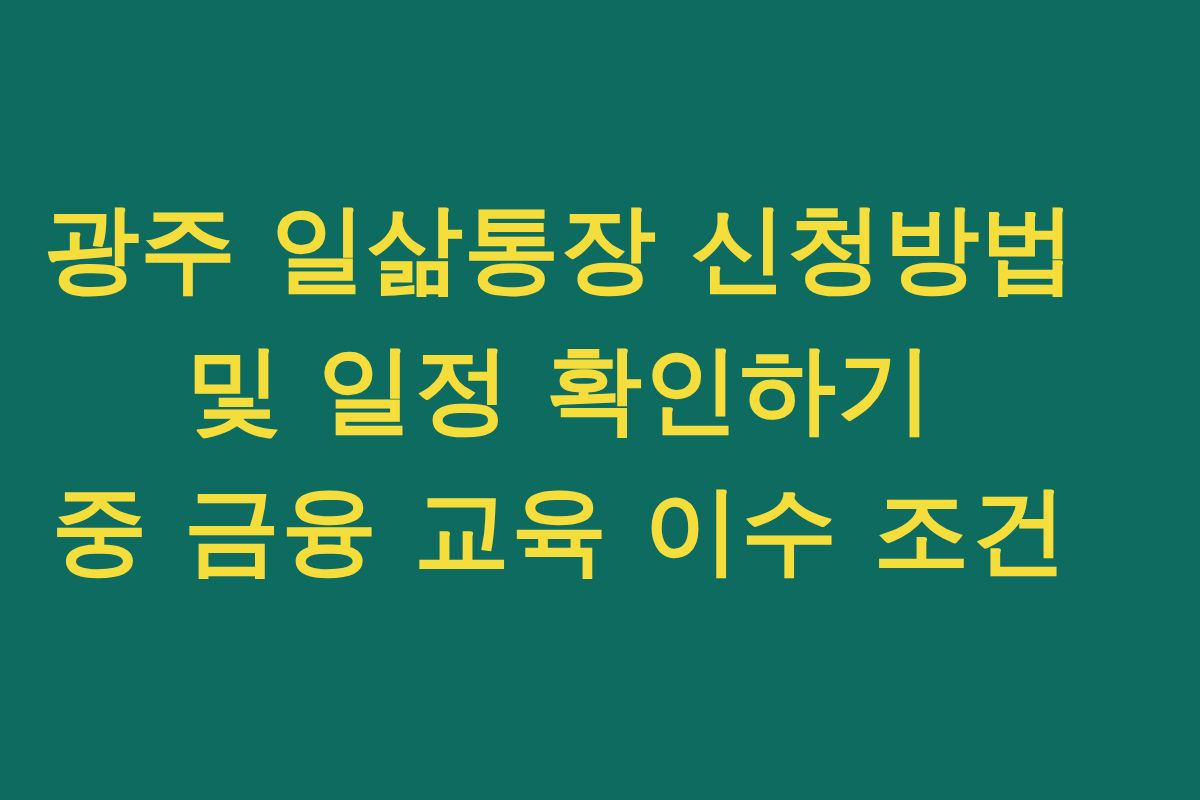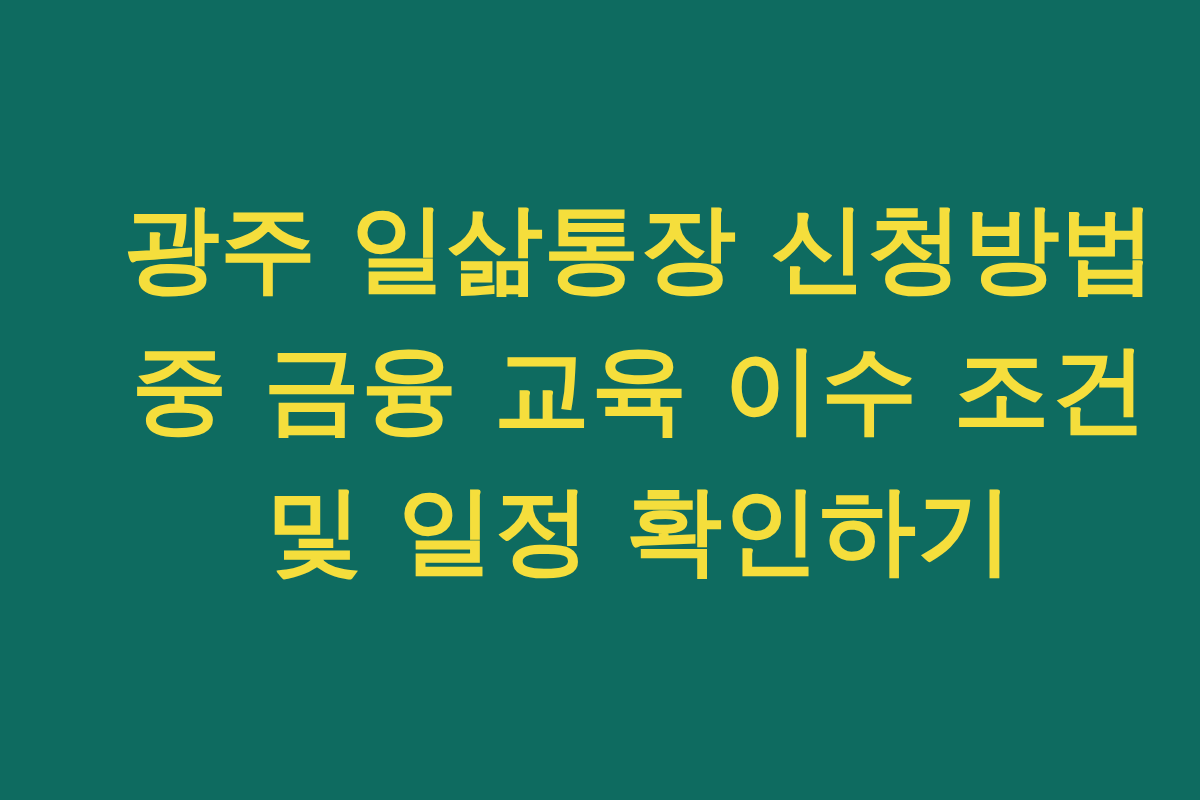--- a/index.html
+++ b/index.html
@@ -16,21 +16,21 @@
   }
 
   #thumbnail-card {
     position: relative;
     box-sizing: border-box;
     width: 1200px;
     height: 800px;
     background: #0E6B60;
     display: flex;
     align-items: center;
-    justify-content: flex-end;
+    justify-content: flex-start;
   }
 
   #headline-block {
     width: 1120px;
     margin-top: -22px;
     text-align: center;
     user-select: none;
   }
 
   .headline-line {
@@ -57,18 +57,18 @@
 </style>
 </head>
 <body>
 
 <div id="thumbnail-card" style="background: rgb(14, 107, 96); width: 1200px; height: 800px;">
 
   <div id="headline-block" style="text-align: center;">
 
     <span class="headline-line line-1" style="color: rgb(245, 222, 60);">광주 일삶통장 신청방법</span>
 
+    <span class="headline-line line-3" style="color: rgb(245, 222, 60);">및 일정 확인하기</span>
+
     <span class="headline-line line-2" style="color: rgb(245, 222, 60);">중 금융 교육 이수 조건</span>
-
-    <span class="headline-line line-3" style="color: rgb(245, 222, 60);">및 일정 확인하기</span>
 
   </div>
 </div>
 
 </body></html>

